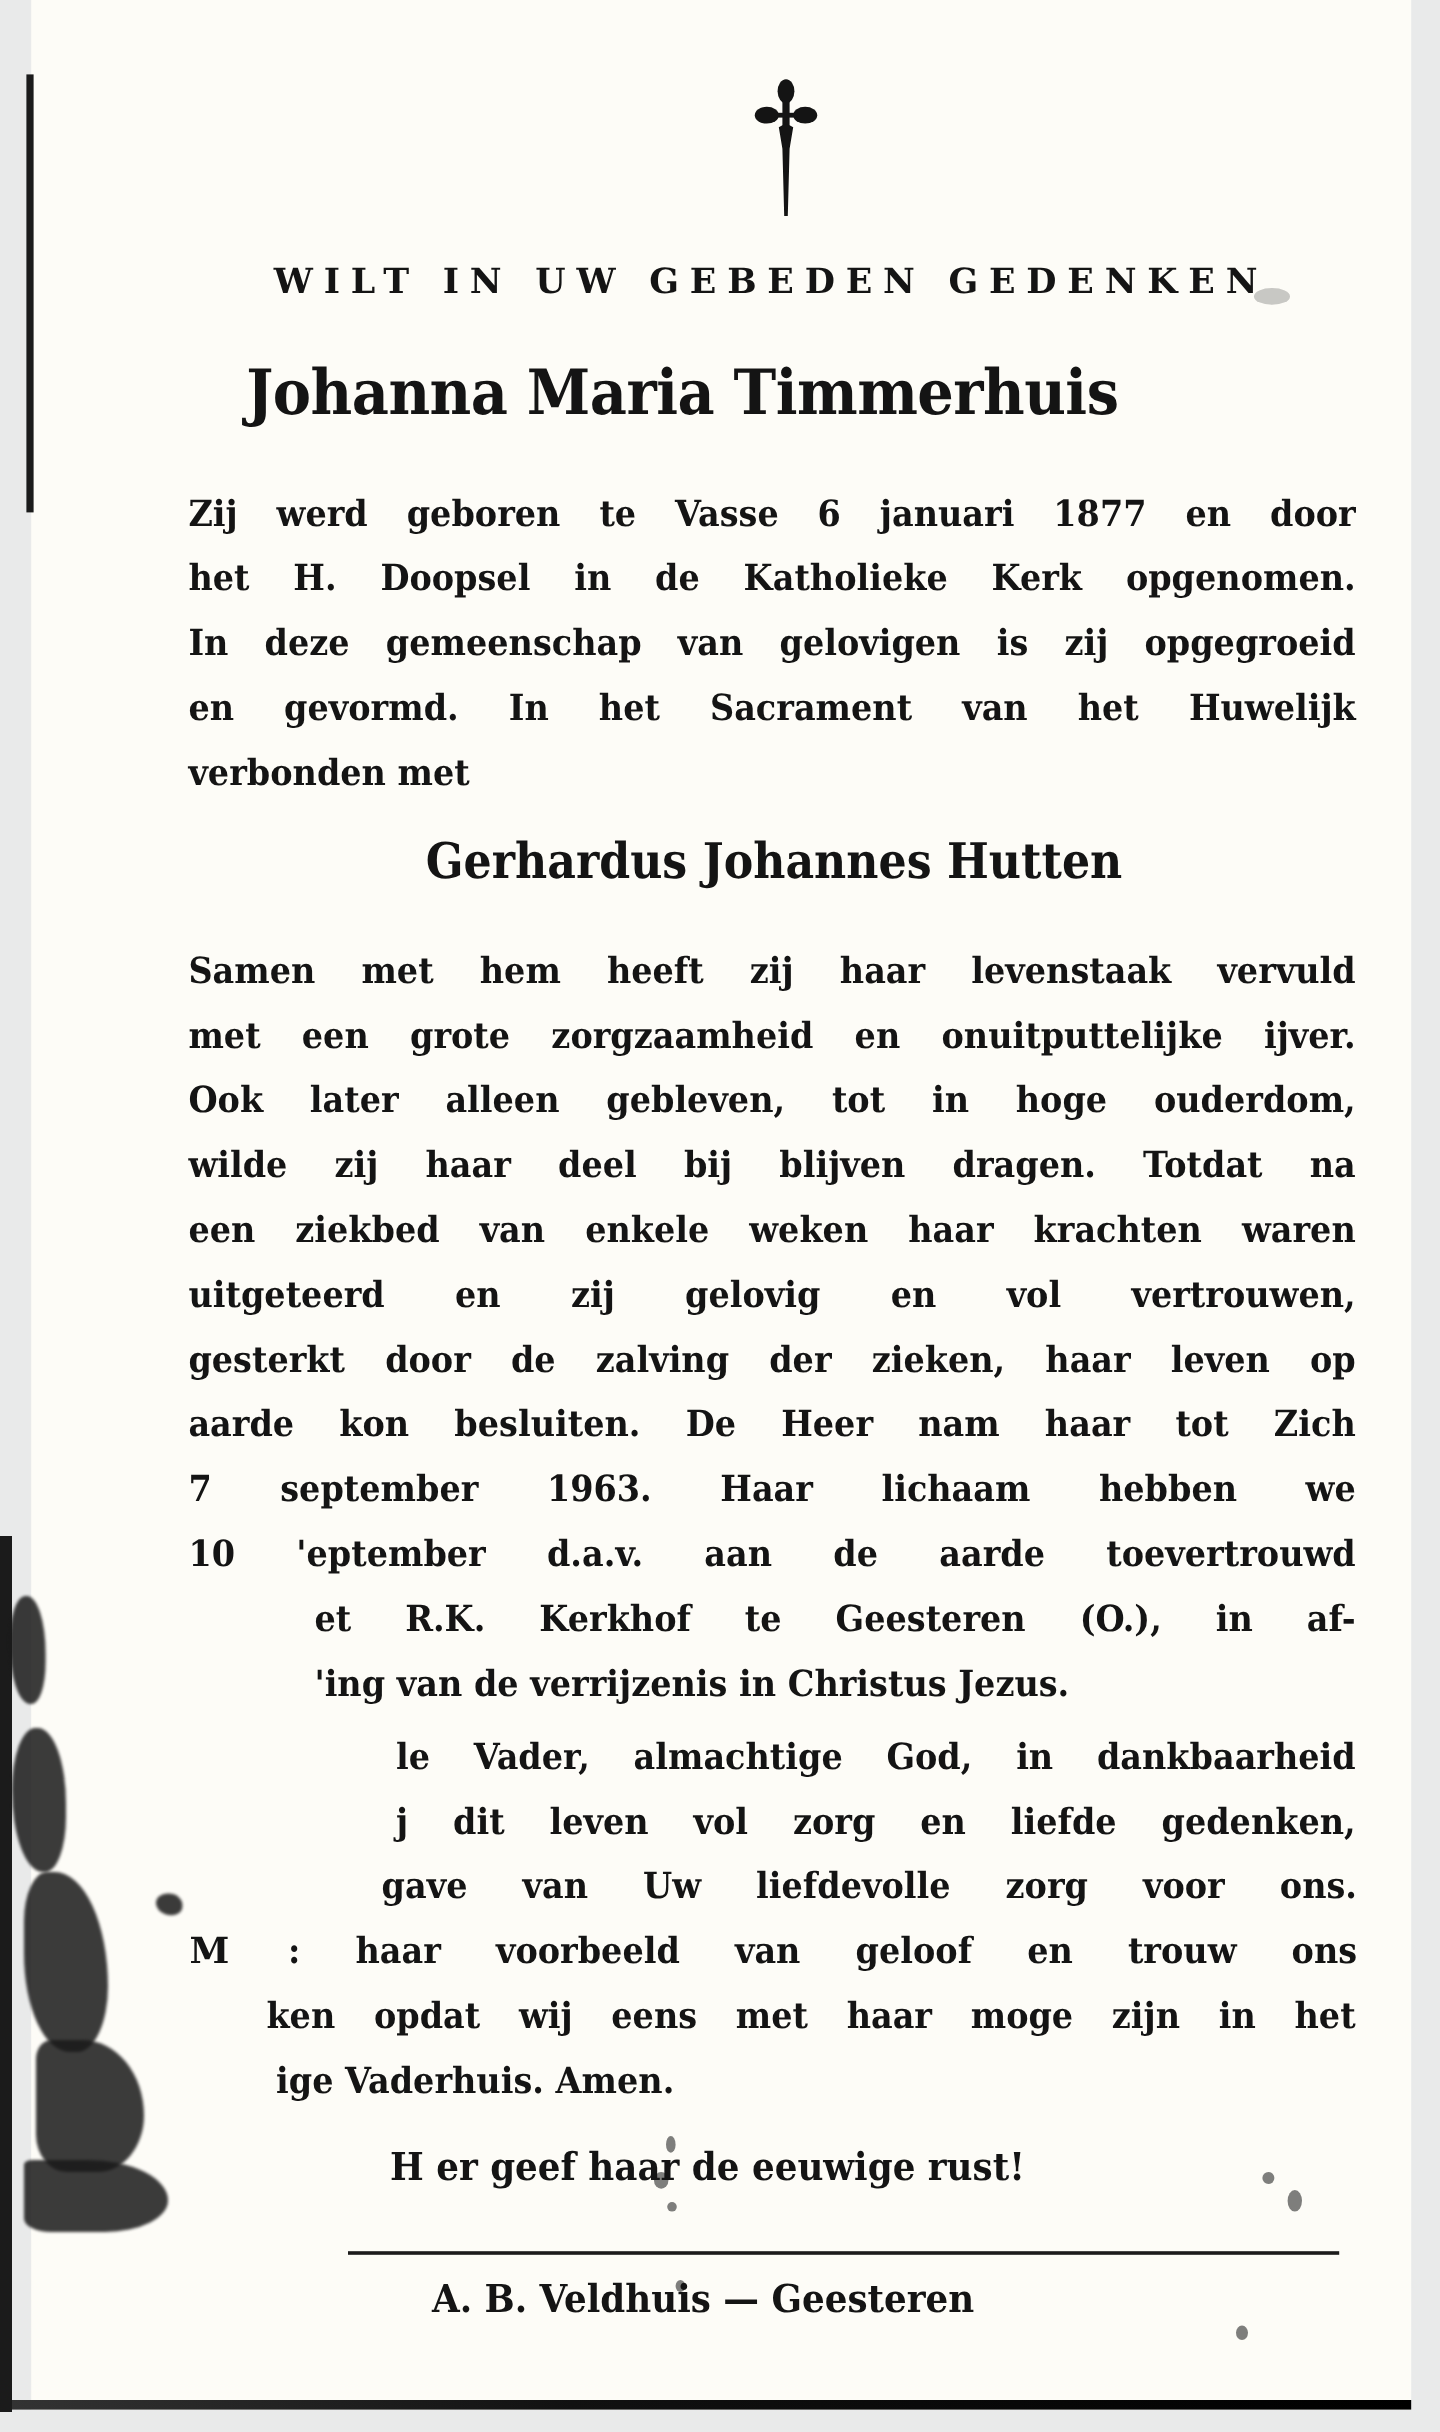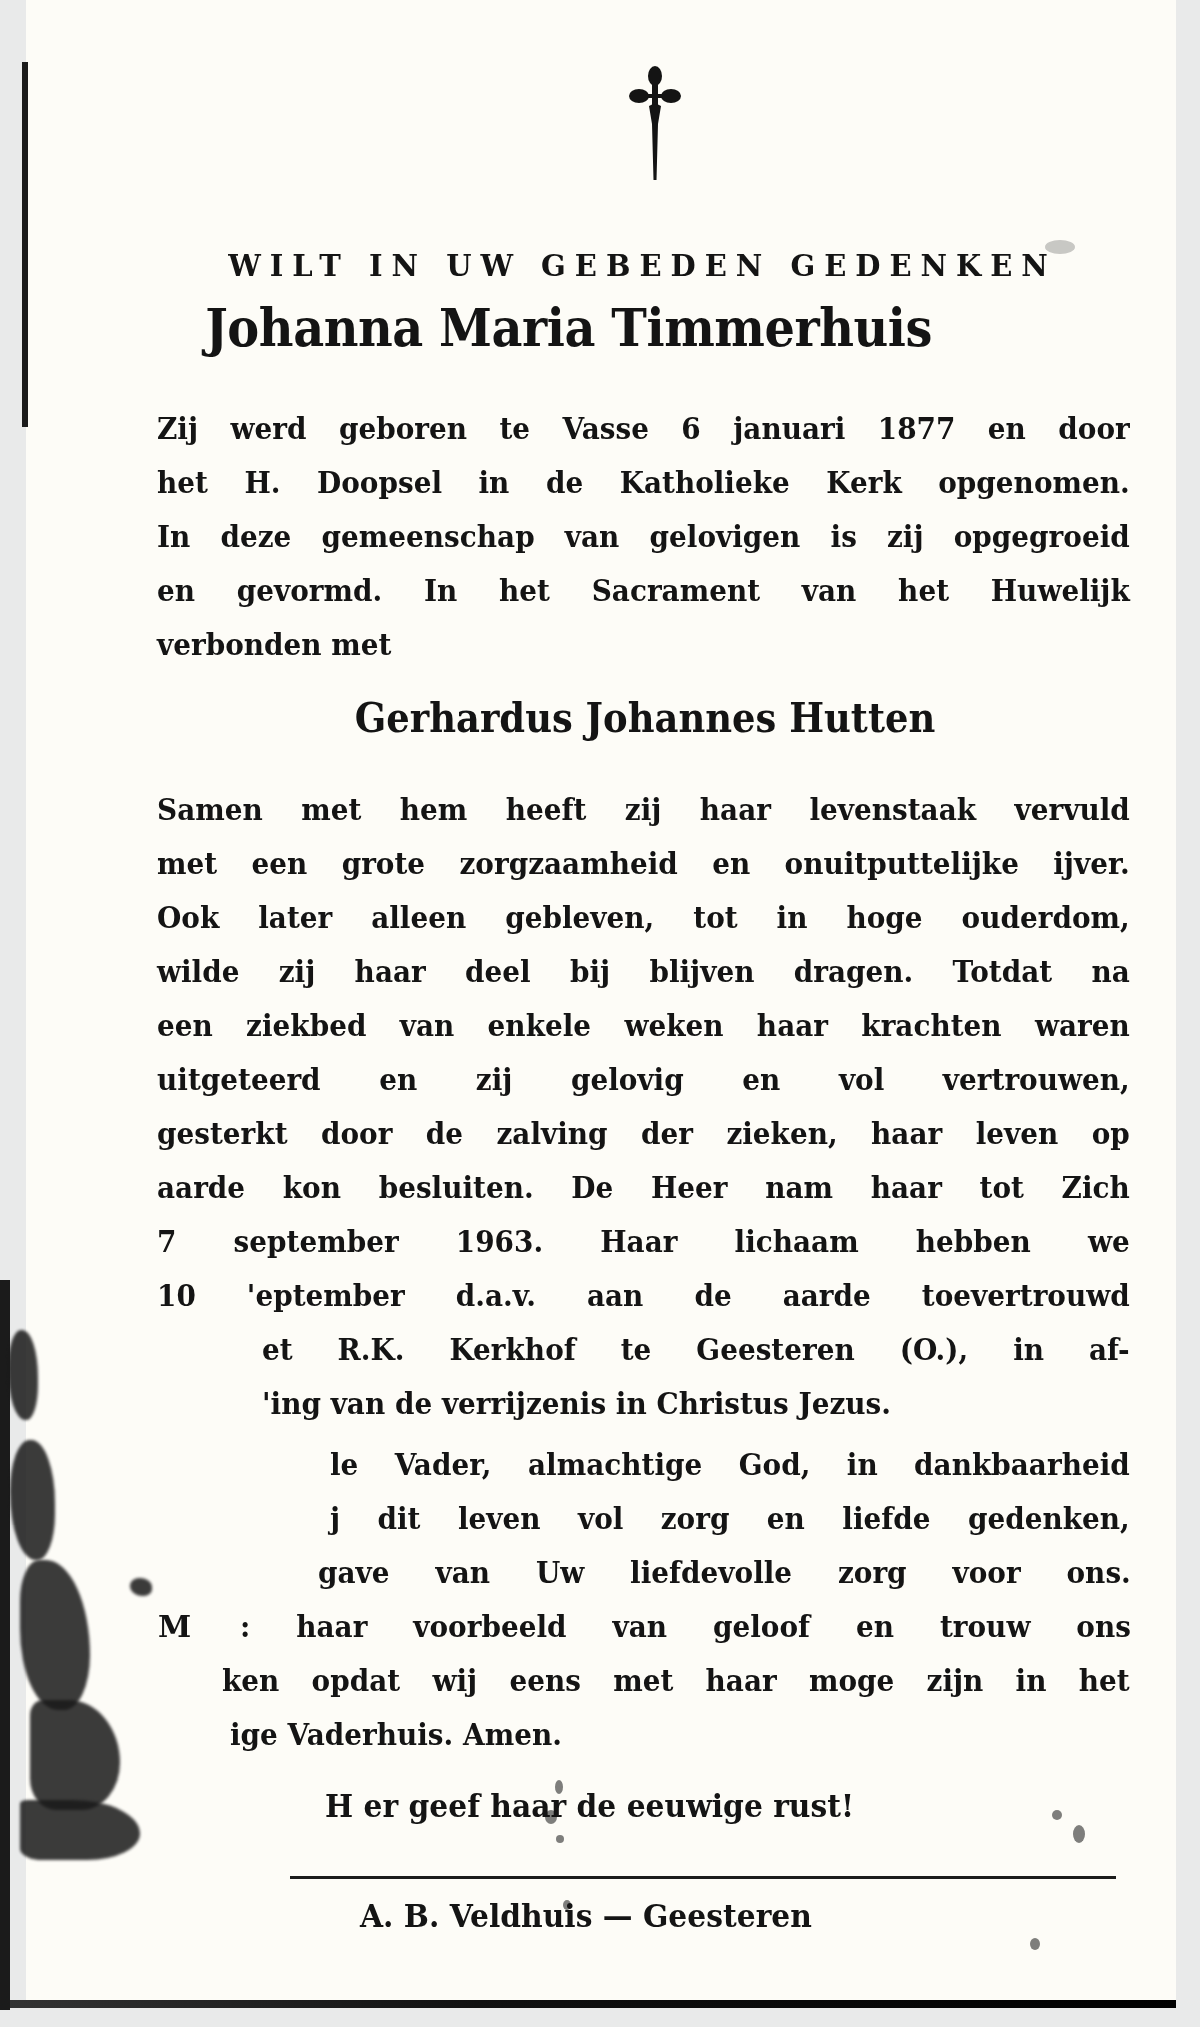--- a/index.html
+++ b/index.html
@@ -30,21 +30,20 @@
     opacity: 0.85; filter: blur(1.5px);
   }
   .cross { position: absolute; left: 625px; top: 64px; width: 60px; height: 118px; }
   .line {
     position: absolute; white-space: nowrap; line-height: 1;
   }
   .header {
     left: 155px; top: 220px; width: 975px;
     font-size: 29px; font-weight: bold; letter-spacing: 9px;
     text-align: center;
-    margin-top: 32px;
   }
   .name {
     left: 150px; top: 302px; width: 910px; text-align: center;
     font-size: 52px; font-weight: bold; letter-spacing: -0.5px;
     font-family: "DejaVu Serif", serif; transform: scaleX(0.92); transform-origin: left;
   }
   .spouse {
     left: 150px; top: 698px; width: 990px; text-align: center;
     font-size: 41px; font-weight: bold; transform: scaleX(0.9); transform-origin: center;
   }

